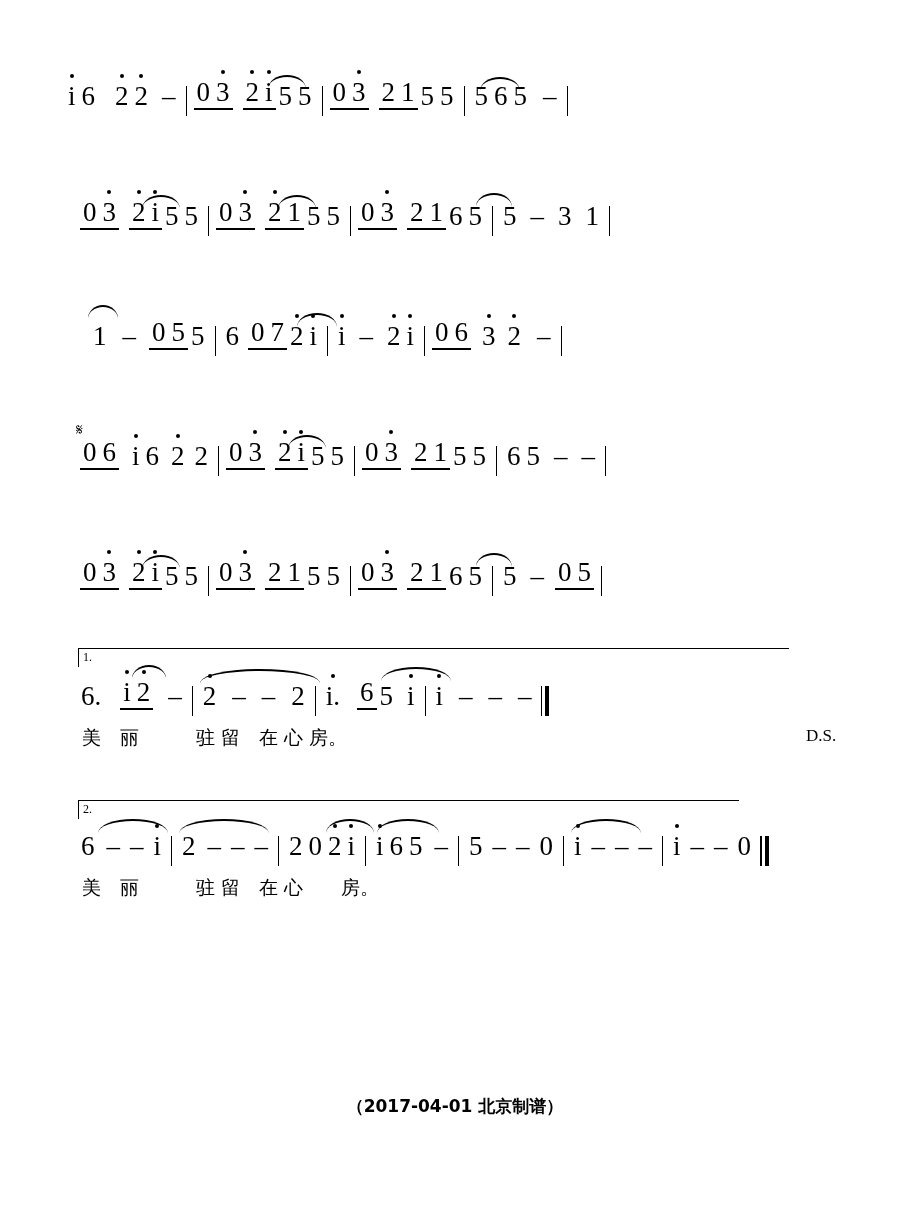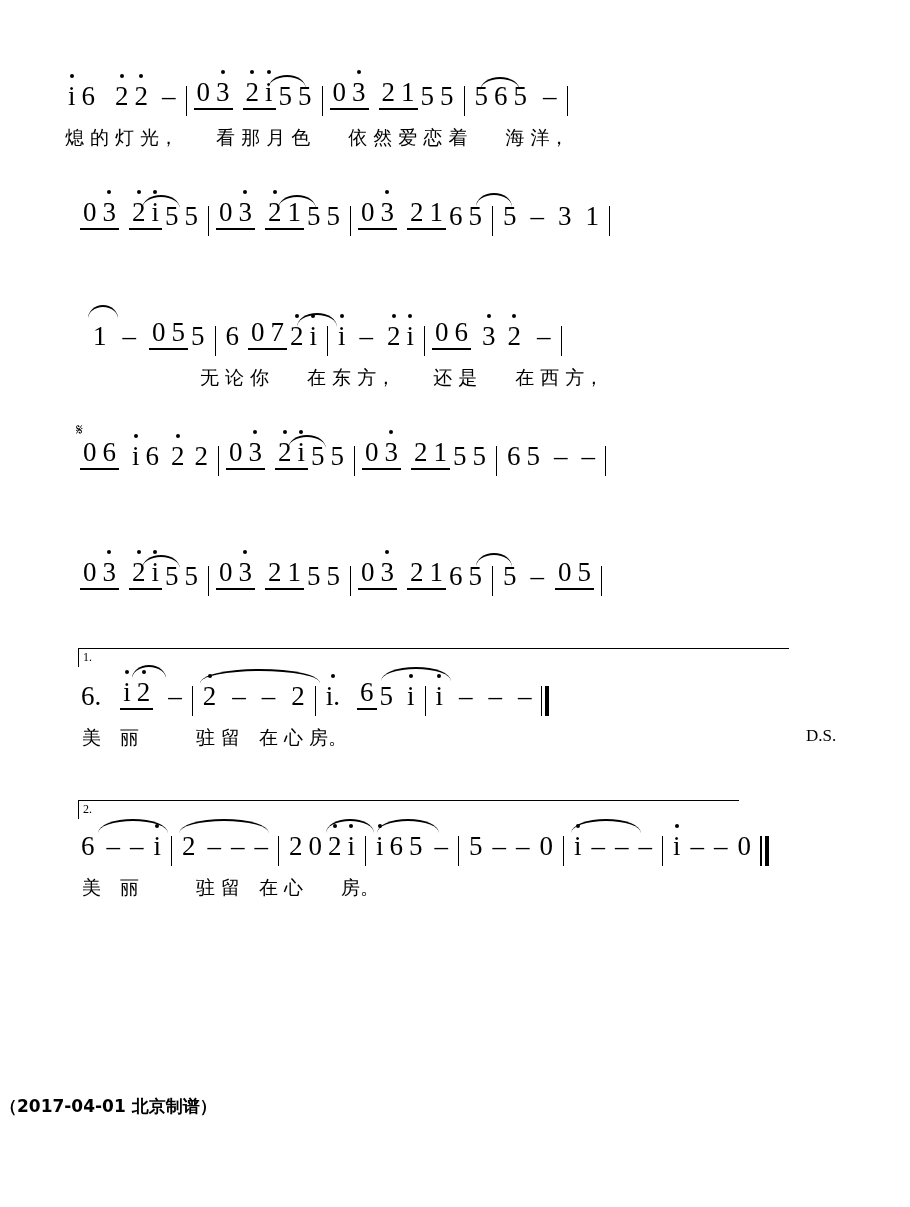--- a/index.html
+++ b/index.html
@@ -125,21 +125,21 @@
   }
   .double-bar i {
     display: inline-block;
     width: 1.5px; height: 30px; background: #000; margin-right: 3px;
   }
   .double-bar i.thick { width: 4px; margin-right: 0; }
   .footer {
     position: absolute;
     left: 0;
     width: 910px;
-    text-align: left;
+    text-align: center;
     font-family: "DejaVu Sans", sans-serif;
     font-weight: bold;
     font-size: 17px;
   }
 </style>
 </head>
 <body>
 
 <div id="sheet">
 
@@ -175,23 +175,20 @@
       <div class="measure">
         <span class="slur" style="left:8px; top:-6px; width:40px;"></span>
         <span class="note">5</span>
         <span class="note">6</span>
         <span class="note">5</span>
         <span style="display:inline-block;width:10px"></span>
         <span class="note">–</span>
       </div>
       <span class="bar"></span>
     </div>
-    <div class="lyric-row">
-      <span>熄 的 灯 光，　　看 那 月 色　　依 然 爱 恋 着　　海 洋，</span>
-    </div>
   </div>
 
   <div class="system" style="position:absolute; left:80px; top:180px; width:780px;">
     <div class="notes-row">
       <div class="measure">
         <span class="beam"><span class="note">0</span><span class="note up">3</span></span>
         <span style="display:inline-block;width:10px"></span>
         <span class="slur" style="left:62px; top:-4px; width:38px;"></span>
         <span class="beam"><span class="note up">2</span><span class="note up">i</span></span>
         <span class="note">5</span>
@@ -262,24 +259,20 @@
       <div class="measure">
         <span class="beam"><span class="note">0</span><span class="note">6</span></span>
         <span style="display:inline-block;width:8px"></span>
         <span class="note up">3</span>
         <span style="display:inline-block;width:6px"></span>
         <span class="note up">2</span>
         <span style="display:inline-block;width:10px"></span>
         <span class="note">–</span>
       </div>
       <span class="bar"></span>
-    </div>
-    <div class="lyric-row">
-      <span style="display:inline-block;width:110px"></span>
-      <span>无 论 你　　在 东 方，　　还 是　　在 西 方，</span>
     </div>
   </div>
 
   <div class="system" style="position:absolute; left:80px; top:420px; width:780px;">
     <div class="segno" style="left:-4px; top:0px;">𝄋</div>
     <div class="notes-row">
       <div class="measure">
         <span class="beam"><span class="note">0</span><span class="note">6</span></span>
         <span style="display:inline-block;width:10px"></span>
         <span class="note up">i</span>

